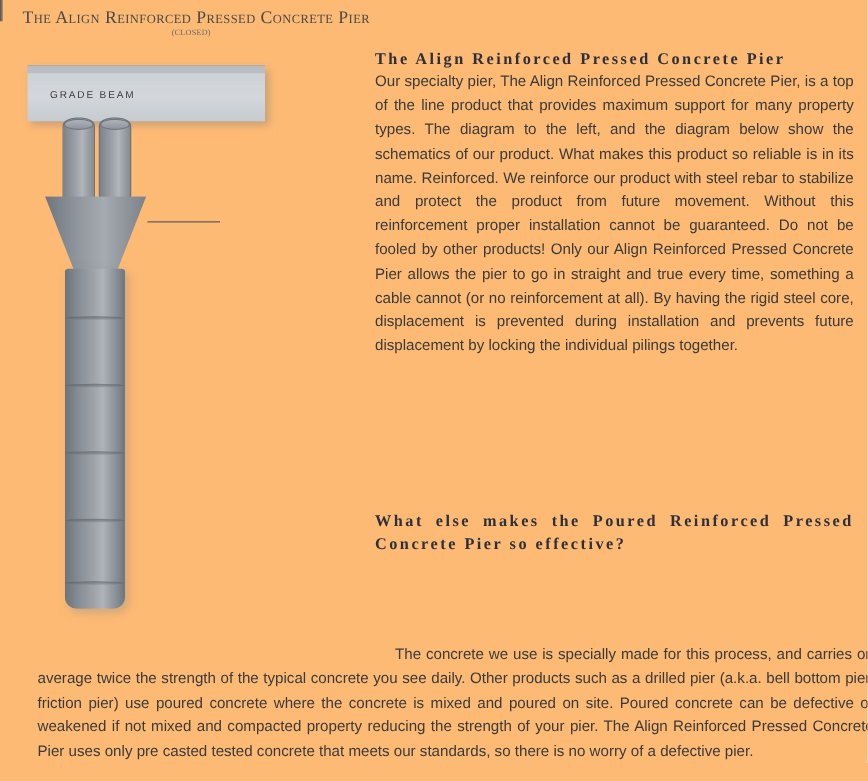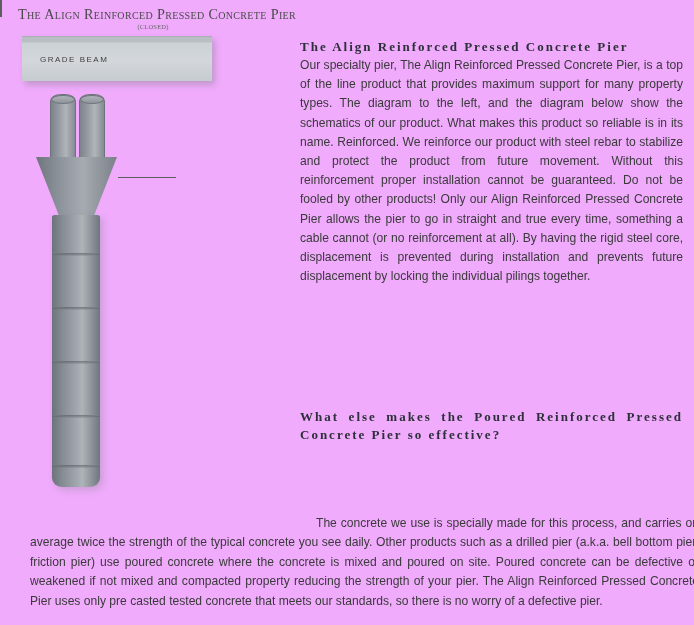--- a/index.html
+++ b/index.html
@@ -11,21 +11,21 @@
     height: 625px;
     background: #ffffff;
     font-family: "Liberation Sans", sans-serif;
     overflow: hidden;
     position: relative;
   }
   .page {
     position: relative;
     width: 694px;
     height: 625px;
-    background: #f0abfc;
+    background: #fdba74;
   }
 
   
   .diagram-panel {
     position: absolute;
     left: 0;
     top: 0;
     width: 296px;
     height: 500px;
   }
@@ -52,21 +52,21 @@
     font-size: 6.5px;
     font-variant: small-caps;
     letter-spacing: 0.2px;
     color: #666666;
   }
 
   
   .grade-beam {
     position: absolute;
     left: 22px;
-    top: 36px;
+    top: 52px;
     width: 190px;
     height: 44px;
     background: linear-gradient(180deg,#b9bec4 0%, #b9bec4 5px, #cdd2d7 6px, #d3d7db 55%, #c6cbd0 100%);
     box-shadow: 3px 4px 6px rgba(120,125,130,0.40);
     border-top: 1px solid #a9aeb4;
   }
   .grade-beam-label {
     position: absolute;
     left: 18px;
     top: 18px;

